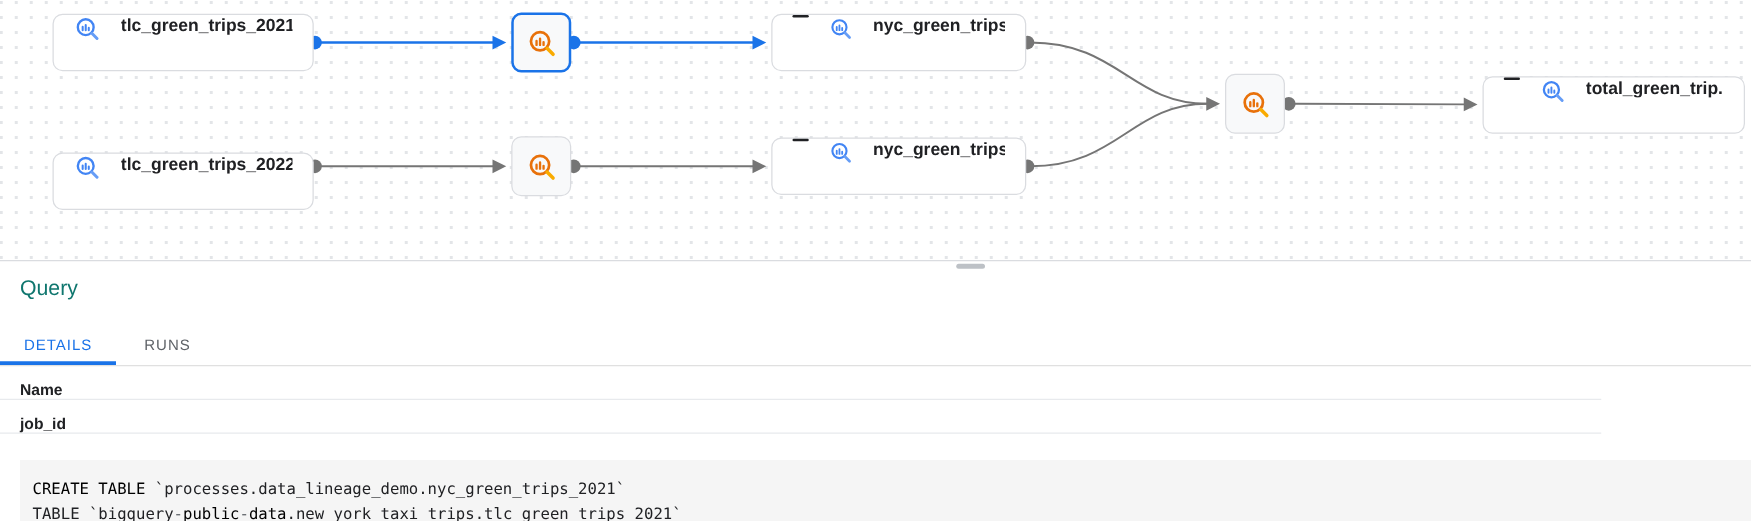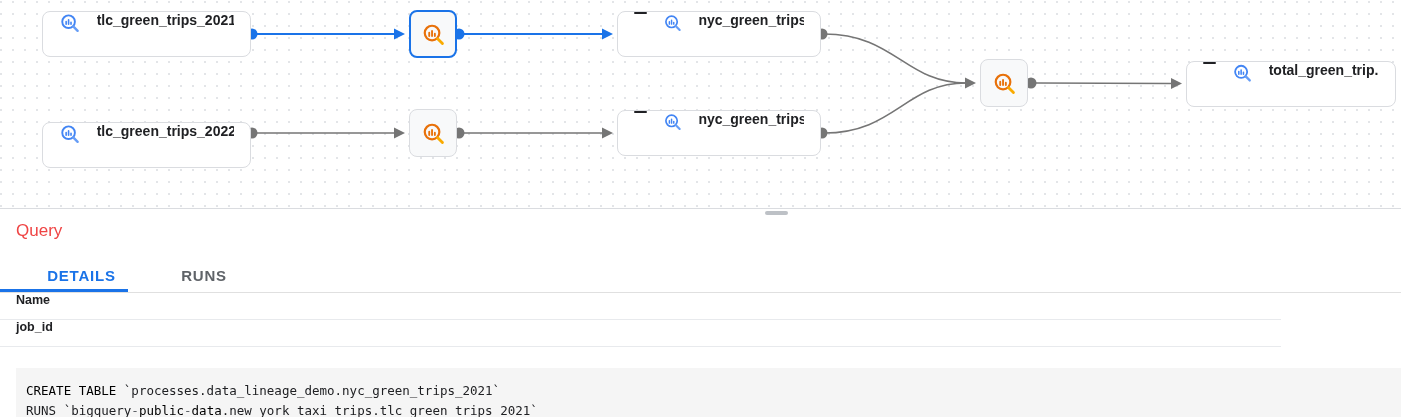--- a/index.html
+++ b/index.html
@@ -27,38 +27,38 @@
     border:1px solid #dadce0;border-radius:8px;display:flex;align-items:center;justify-content:center;
     cursor:pointer;
   }
   .pnode.selected{border:2px solid #1a73e8;}
   .minus{display:inline-block;width:13px;height:2px;background:#202124;border-radius:1px;flex:none;}
   
   .divider-handle{
     position:absolute;left:765px;top:211px;width:23px;height:4px;border-radius:2px;
     background:#bdc1c6;cursor:row-resize;
   }
-  .panel-title{position:absolute;left:16px;top:221px;font-size:17px;color:#ef4444;}
+  .panel-title{position:absolute;left:16px;top:221px;font-size:17px;color:#0f766e;}
   .tabs{
     position:absolute;left:0;top:259px;width:1401px;height:34px;display:flex;
     border-bottom:1px solid #e0e0e0;box-sizing:border-box;
   }
   .tab{
     display:flex;align-items:center;justify-content:center;height:100%;
-    font-size:15px;font-weight:bold;letter-spacing:.8px;color:#5f6368;cursor:pointer;padding-left:35px;
+    font-size:12px;font-weight:normal;letter-spacing:.8px;color:#5f6368;cursor:pointer;
   }
   .tab.t0{width:93px;}
   .tab.t1{width:82px;text-align:center;}
   .tab.active{color:#1a73e8;box-shadow:inset 0 -3px 0 #1a73e8;}
   .drow{
-    position:absolute;left:0;width:1281px;height:27px;display:flex;align-items:flex-start;
+    position:absolute;left:0;width:1281px;height:27px;display:flex;align-items:flex-end;
     border-bottom:1px solid #e8eaed;box-sizing:border-box;padding-left:16px;
   }
   .drow.r0{top:293px;}
-  .drow.r1{top:320px;flex-direction:column;}
+  .drow.r1{top:320px;}
   .dlabel{width:144px;font-size:12.5px;font-weight:bold;color:#202124;flex:none;}
   .dvalue{font-size:13px;color:#5f6368;white-space:nowrap;}
   .codeblock{
     position:absolute;left:16px;top:368px;width:1385px;height:60px;background:#f5f5f5;
     box-sizing:border-box;padding:13px 0 0 10px;
     font-family:"DejaVu Sans Mono",monospace;font-size:12.5px;line-height:20px;color:#202124;
   }
   .codeline{white-space:pre;}
   .kw{color:#000000;}
   .dim{color:#5f6368;}
@@ -182,16 +182,16 @@
 
   <div class="drow r0">
     <span class="dlabel">Name</span>
   </div>
   <div class="drow r1">
     <span class="dlabel">job_id</span>
   </div>
 
   <div class="codeblock">
     <div class="codeline"><span class="kw">CREATE TABLE</span><span> `processes.data_lineage_demo.nyc_green_trips_2021`</span></div>
-    <div class="codeline"><span>RUNS `bigquery</span><span class="dim">-</span><span class="kw">public</span><span class="dim">-</span><span class="kw">data</span><span>.new_york_taxi_trips.tlc_green_trips_2021`</span></div>
+    <div class="codeline"><span>TABLE `bigquery</span><span class="dim">-</span><span class="kw">public</span><span class="dim">-</span><span class="kw">data</span><span>.new_york_taxi_trips.tlc_green_trips_2021`</span></div>
   </div>
 
 </div>
 
 </body></html>

